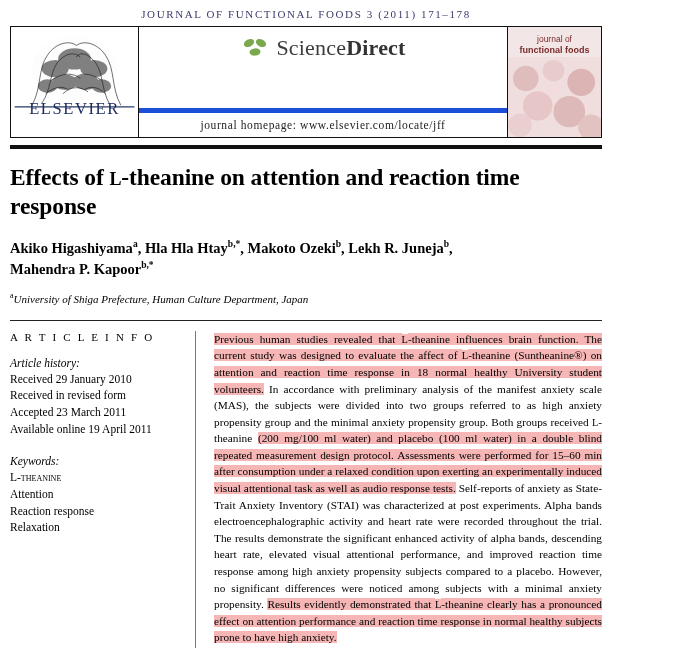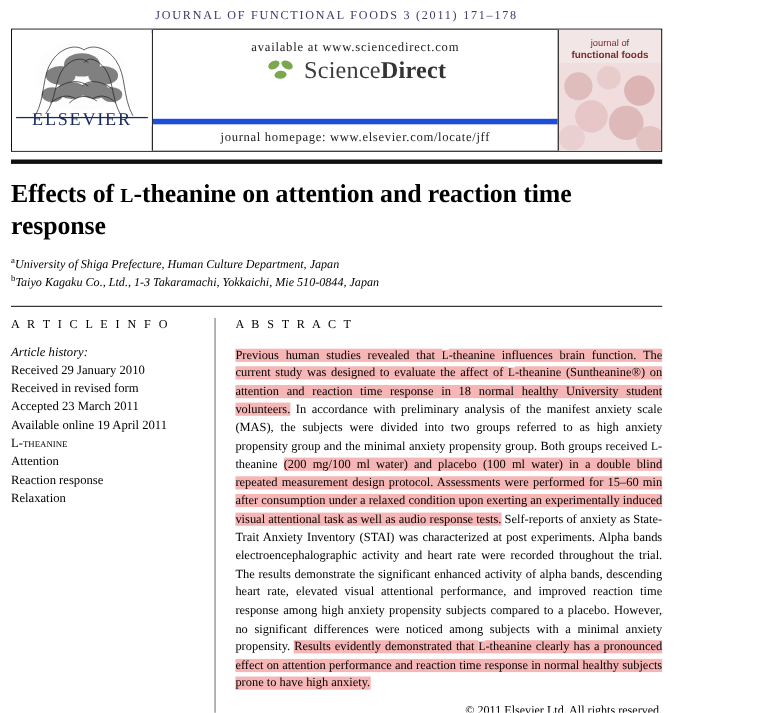--- a/index.html
+++ b/index.html
@@ -258,21 +258,20 @@
             <ellipse cx="92" cy="58" rx="10" ry="7"></ellipse>
           </g>
           <rect x="2" y="79" width="124" height="1.2" fill="#1b2a5e"></rect>
         </svg>
       </div>
       <div class="elsevier-word">ELSEVIER</div>
     </div>
 
     <div class="center-box">
       <div>
-        <div class="avail">available at www.sciencedirect.com</div>
         <div class="sd-logo">
           <span class="sd-mark">
             <svg width="30" height="26" viewBox="0 0 30 26">
               <g fill="#7ba84e">
                 <ellipse cx="9" cy="8" rx="5.5" ry="3.6" transform="rotate(-28 9 8)"></ellipse>
                 <ellipse cx="21" cy="8" rx="5.5" ry="3.6" transform="rotate(28 21 8)"></ellipse>
                 <ellipse cx="15" cy="17" rx="5.5" ry="3.6" transform="rotate(-6 15 17)"></ellipse>
               </g>
             </svg>
           </span>
@@ -300,44 +299,47 @@
           <circle cx="46" cy="34" r="7" fill="#f2dcdc"></circle>
         </svg>
       </div>
     </div>
   </div>
 
   <div class="rule-thick"></div>
 
   <h1 class="title">Effects of <span class="sc">L</span>-theanine on attention and reaction time response</h1>
 
+  <div class="authors">
+    Akiko Higashiyama<sup>a</sup>, Hla Hla Htay<sup>b,*</sup>, Makoto Ozeki<sup>b</sup>, Lekh R. Juneja<sup>b</sup>,<br>
+    Mahendra P. Kapoor<sup>b,*</sup>
+  </div>
 
   <div class="affils">
     <div><sup>a</sup><span>University of Shiga Prefecture, Human Culture Department, Japan</span></div>
-    <div><sup>b</sup><span>Taiyo Kagaku Co., Ltd., 1-3 Takaramachi, Yokkaichi, Mie 510-0844, Japan</span></div>
   </div>
 
   <div class="rule-thin"></div>
 
   <div class="lower">
 
     <div class="col-left">
       <div class="sec-head">A R T I C L E   I N F O</div>
       <div class="art-hist-title">Article history:</div>
       <div class="art-hist-line">Received 29 January 2010</div>
       <div class="art-hist-line">Received in revised form</div>
       <div class="art-hist-line">Accepted 23 March 2011</div>
       <div class="art-hist-line">Available online 19 April 2011</div>
 
+      <div class="kw-title">Keywords:</div>
       <div class="kw-item sc-small">L-theanine</div>
       <div class="kw-item">Attention</div>
       <div class="kw-item">Reaction response</div>
       <div class="kw-item">Relaxation</div>
     </div>
 
     <div class="col-right">
-      <div class="sec-head">A B S T R A C T</div>
       <div class="abstract" id="abstract-text"><span class="hl">Previous human studies revealed that </span><span class="hl" style="font-variant: small-caps; font-size: 0.92em;">L</span><span class="hl">-theanine influences brain function. The current study was designed to evaluate the affect of </span><span class="hl" style="font-variant: small-caps; font-size: 0.92em;">L</span><span class="hl">-theanine (Suntheanine®) on attention and reaction time response in 18 normal healthy University student volunteers.</span><span> In accordance with preliminary analysis of the manifest anxiety scale (MAS), the subjects were divided into two groups referred to as high anxiety propensity group and the minimal anxiety propensity group. Both groups received </span><span style="font-variant: small-caps; font-size: 0.92em;">L</span><span>-theanine </span><span class="hl">(200 mg/100 ml water) and placebo (100 ml water) in a double blind repeated measurement design protocol. Assessments were performed for 15–60 min after consumption under a relaxed condition upon exerting an experimentally induced visual attentional task as well as audio response tests.</span><span> Self-reports of anxiety as State-Trait Anxiety Inventory (STAI) was characterized at post experiments. Alpha bands electroencephalographic activity and heart rate were recorded throughout the trial. The results demonstrate the significant enhanced activity of alpha bands, descending heart rate, elevated visual attentional performance, and improved reaction time response among high anxiety propensity subjects compared to a placebo. However, no significant differences were noticed among subjects with a minimal anxiety propensity. </span><span class="hl">Results evidently demonstrated that </span><span class="hl" style="font-variant: small-caps; font-size: 0.92em;">L</span><span class="hl">-theanine clearly has a pronounced effect on attention performance and reaction time response in normal healthy subjects prone to have high anxiety.</span></div>
       <div class="copyright">© 2011 Elsevier Ltd. All rights reserved.</div>
     </div>
 
   </div>
 </div>
 
 </body></html>

